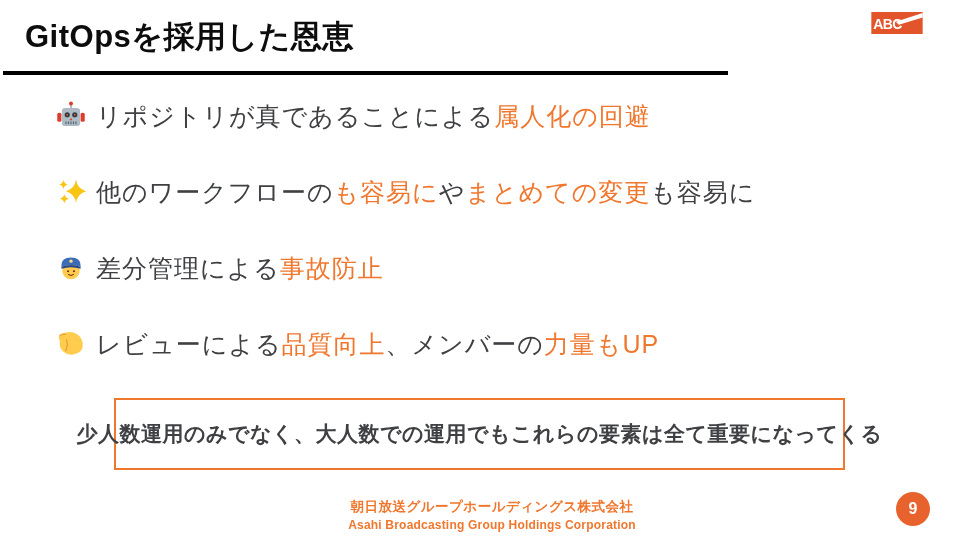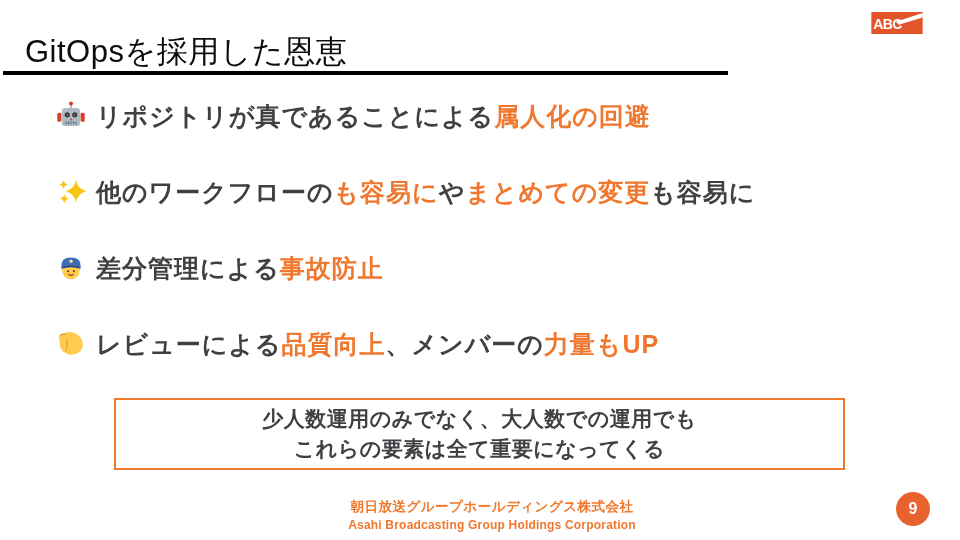--- a/index.html
+++ b/index.html
@@ -10,22 +10,22 @@
     --title-black:#0D0D0D;
   }
   *{margin:0;padding:0;box-sizing:border-box;}
   html,body{width:960px;height:540px;overflow:hidden;}
   body{
     position:relative;
     background:#ffffff;
     font-family:"Liberation Sans","DejaVu Sans",sans-serif;
   }
   .slide-title{
-    position:absolute;left:25px;top:31px;
-    font-size:31px;font-weight:normal;color:var(--title-black);
+    position:absolute;left:25px;top:16px;
+    font-size:31px;font-weight:bold;color:var(--title-black);
     letter-spacing:0.5px;white-space:nowrap;
   }
   .title-underline{
     position:absolute;left:3px;top:71px;width:725px;height:4px;
     background:#000000;
   }
   .logo{
     position:absolute;left:856px;top:12px;width:82px;height:22px;
   }
   .logo svg{display:block;width:100%;height:100%;}
@@ -34,27 +34,27 @@
   .bullet-list{
     position:absolute;left:56px;top:101px;
     display:flex;flex-direction:column;gap:46px;
   }
   .bullet-row{
     display:flex;align-items:center;gap:10px;height:30px;white-space:nowrap;
   }
   .bullet-icon{width:30px;height:30px;flex:0 0 30px;}
   .bullet-icon svg{display:block;width:100%;height:100%;}
   .bullet-text{
-    font-size:25px;font-weight:bold;color:var(--text-dark);letter-spacing:1px;
+    font-size:25px;font-weight:normal;color:var(--text-dark);letter-spacing:1px;
   }
   .bullet-text .hl{color:var(--accent-orange);}
   .callout-box{
     position:absolute;left:114px;top:398px;width:731px;height:72px;
     border:2px solid var(--accent-orange);background:#ffffff;
-    display:flex;flex-direction:column;align-items:center;justify-content:center;
+    display:flex;flex-direction:row;align-items:center;justify-content:center;
   }
   .callout-line{
     font-size:21px;font-weight:bold;color:var(--text-dark);
     line-height:30px;text-align:center;letter-spacing:0.5px;white-space:nowrap;
   }
   .footer{
     position:absolute;left:0;top:498px;width:960px;text-align:center;padding-left:24px;
   }
   .footer-ja{
     font-size:13.5px;font-weight:bold;color:var(--accent-orange);

